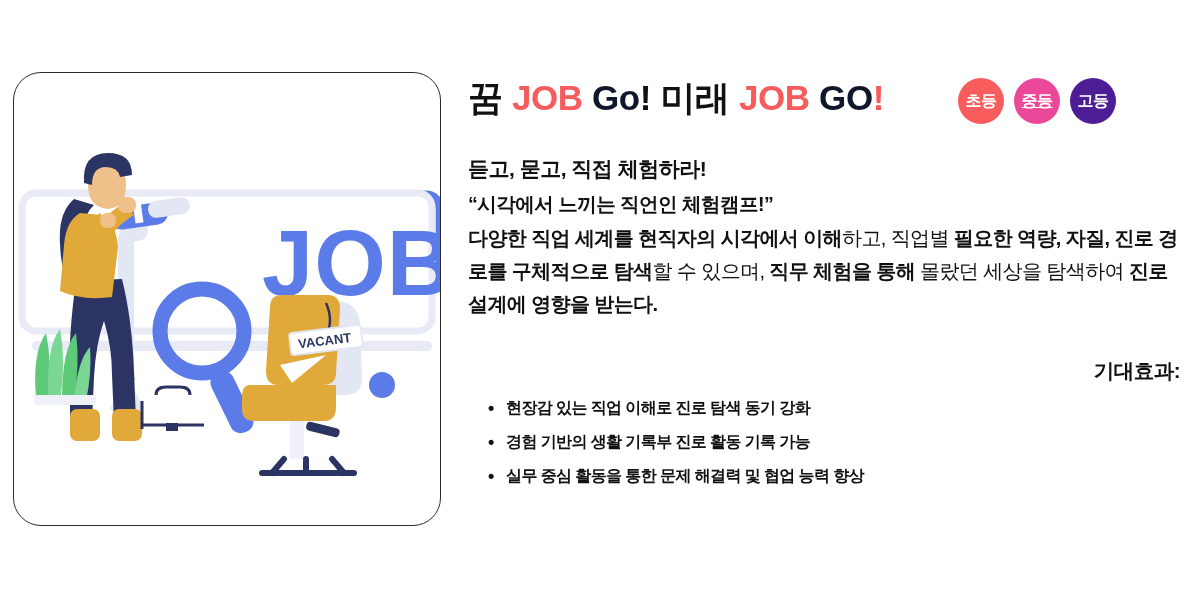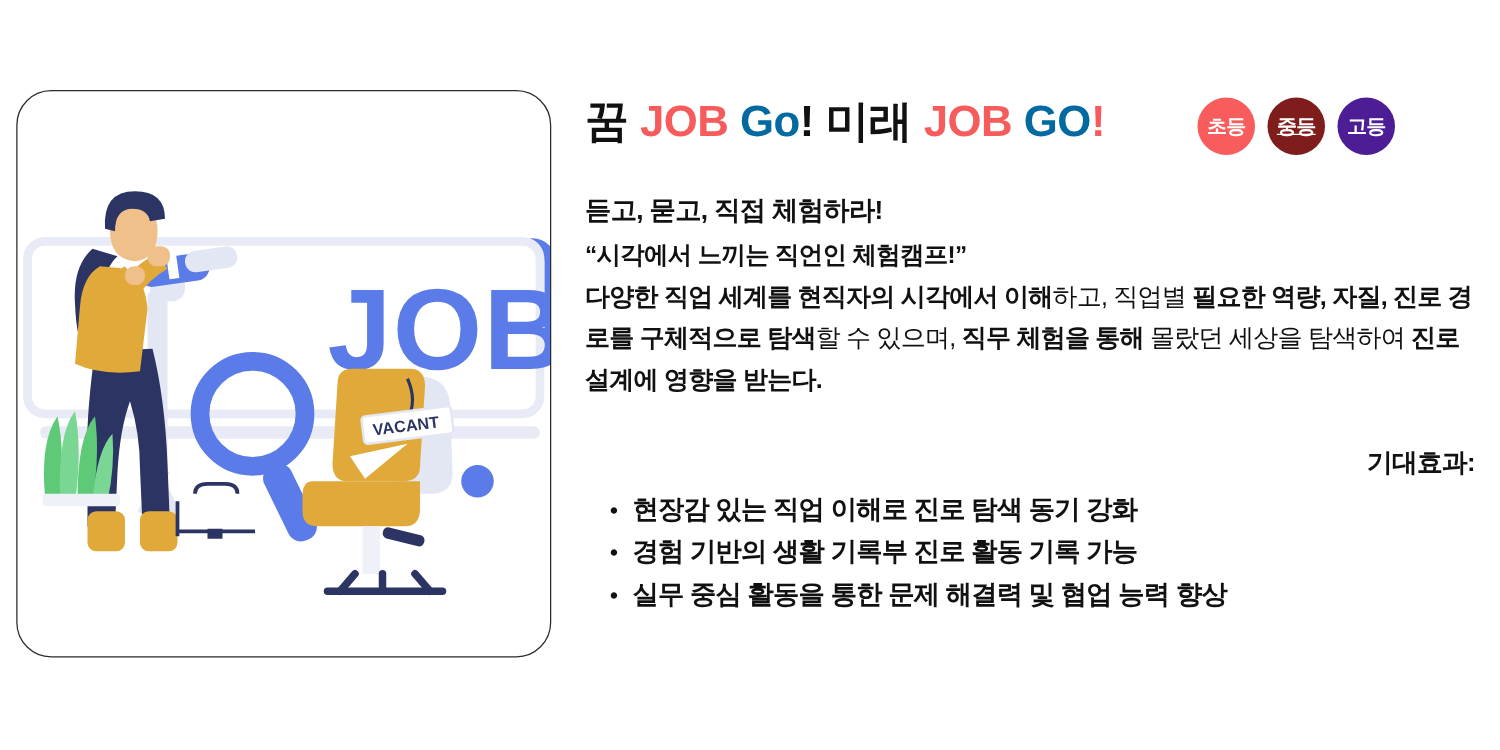--- a/index.html
+++ b/index.html
@@ -57,21 +57,21 @@
   .title {
     font-size: 35px;
     font-weight: 700;
     letter-spacing: -0.4px;
     line-height: 48px;
     white-space: nowrap;
     margin: 0;
   }
   .t-black { color: #111111; }
   .t-red   { color: #f75c5c; }
-  .t-blue  { color: #0369a1; }
+  .t-blue  { color: #0f172a; }
 
   .badges {
     position: absolute;
     left: 490px;
     top: 4px;
     display: flex;
     gap: 10px;
   }
   .badge {
     width: 46px;
@@ -129,21 +129,21 @@
     text-align: right;
   }
 
   .bullets {
     list-style: none;
     margin: 4px 0 0 0;
     padding: 0 0 0 20px;
   }
   .bullets li {
     position: relative;
-    font-size: 21px;
+    font-size: 16px;
     font-weight: 700;
     line-height: 34px;
     letter-spacing: -0.6px;
     padding-left: 18px;
   }
   .bullets li::before {
     content: "\2022";
     position: absolute;
     left: 0;
     top: 0;
@@ -258,21 +258,21 @@
 
     <div class="title-row">
       <h1 class="title">
         <span class="t-black">꿈 </span><span class="t-red">JOB </span><span class="t-blue">Go</span><span class="t-black">! </span><span class="t-black">미래 </span><span class="t-red">JOB </span><span class="t-blue">GO</span><span class="t-red">!</span>
       </h1>
 
       <div class="badges">
         <div class="badge" style="background: rgb(248, 92, 92);">
           <span>초등</span>
         </div>
-        <div class="badge" style="background: #7f1d1d; text-decoration: underline;">
+        <div class="badge" style="background: #ec4899; text-decoration: underline;">
           <span>중등</span>
         </div>
         <div class="badge" style="background: #4c1d95;">
           <span>고등</span>
         </div>
       </div>
     </div>
 
     <p class="lead">듣고, 묻고, 직접 체험하라!</p>
     <p class="quote">“시각에서 느끼는 직언인 체험캠프!”</p>

